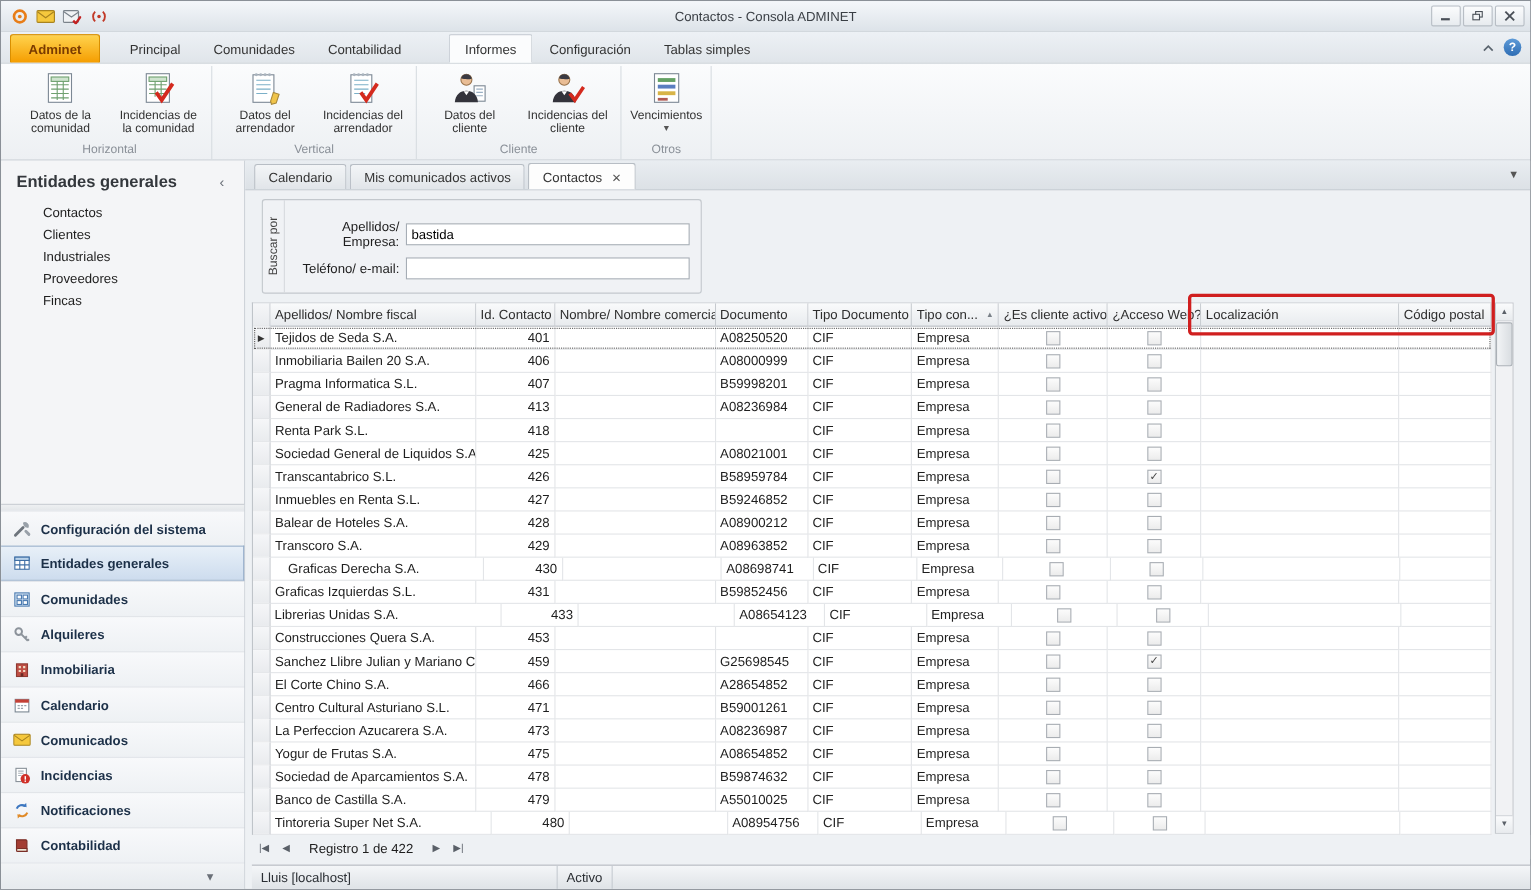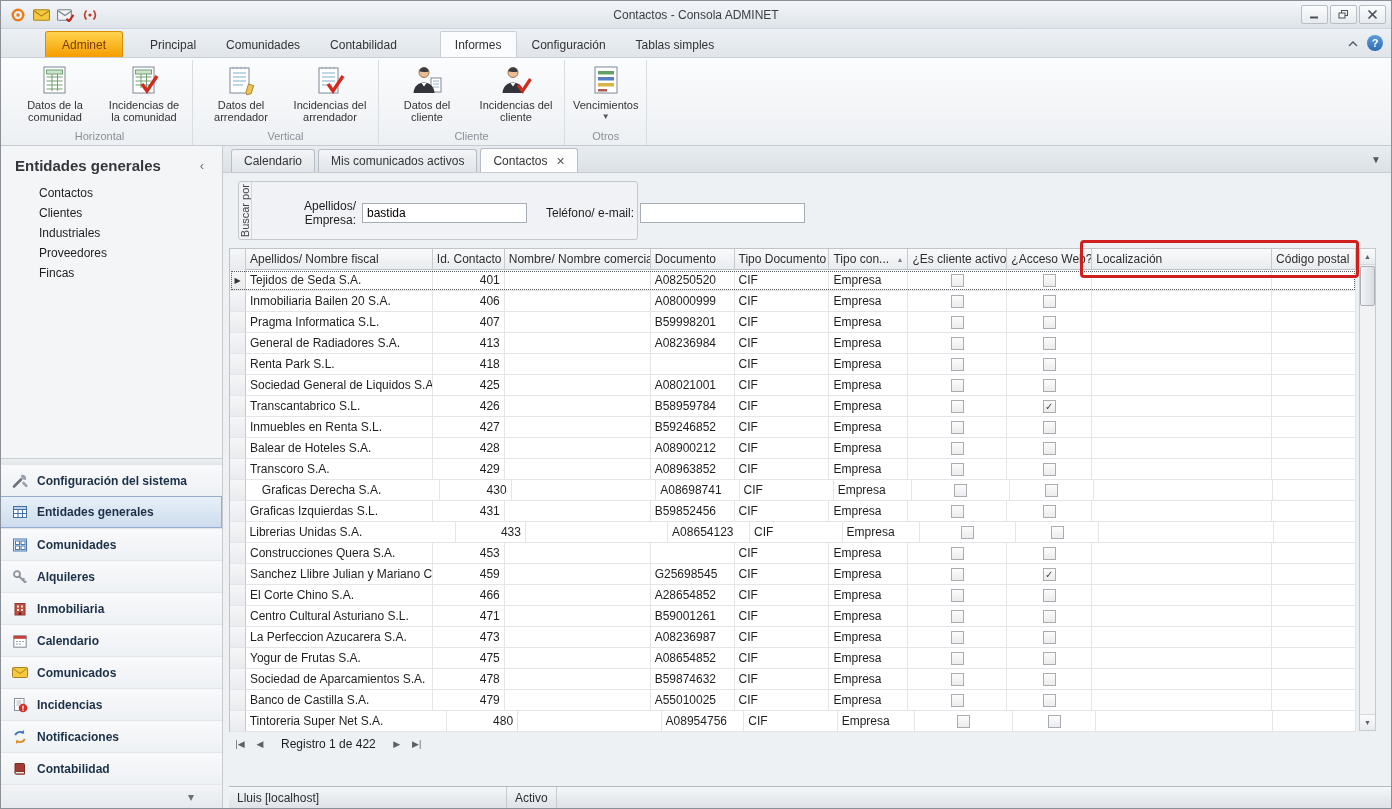--- a/index.html
+++ b/index.html
@@ -9,21 +9,21 @@
   
   .titlebar{height:28px;flex:none;background:linear-gradient(#f4f7fa,#dde3e9);display:flex;align-items:center;border-bottom:1px solid #cfd5db;position:relative;}
   .qat{display:flex;align-items:center;gap:5px;padding-left:7px;z-index:1;}
   .qat-icon{width:19px;height:19px;display:flex;align-items:center;justify-content:center;}
   .title{position:absolute;left:0;right:0;text-align:center;color:#3a3f45;}
   .win-buttons{margin-left:auto;display:flex;gap:2px;padding-right:5px;z-index:1;}
   .win-btn{width:27px;height:19px;display:flex;align-items:center;justify-content:center;border:1px solid #b8bec5;border-radius:2px;background:linear-gradient(#fbfcfd,#e7ebef);}
 
   
   .ribbon-strip{height:29px;flex:none;background:linear-gradient(#edf1f5,#e0e5ea);display:flex;align-items:flex-end;padding:0 8px;border-bottom:1px solid #c9cfd5;}
-  .app-tab{background:linear-gradient(#ffd34e,#f59d00);color:#7a3b00;font-weight:normal;padding:6px 16px 5px;border-radius:3px 3px 0 0;border:1px solid #d98f00;border-bottom:none;margin-right:12px;margin-left:36px;}
+  .app-tab{background:linear-gradient(#ffd34e,#f59d00);color:#7a3b00;font-weight:bold;padding:6px 16px 5px;border-radius:3px 3px 0 0;border:1px solid #d98f00;border-bottom:none;margin-right:12px;}
   .rtabs{display:flex;align-items:flex-end;}
   .rtab{padding:6px 14px 5px;color:#333;border:1px solid transparent;border-bottom:none;border-radius:2px 2px 0 0;}
   .rtab.active{background:#fbfcfd;border-color:#c9cfd5;margin-left:28px;}
   .ribbon-right{margin-left:auto;display:flex;align-items:center;gap:9px;padding-bottom:6px;color:#5a646e;}
   .help-btn{width:16px;height:16px;border-radius:50%;background:linear-gradient(#5e9bd8,#2e6db4);color:#fff;font-weight:bold;font-size:11px;display:flex;align-items:center;justify-content:center;}
 
   
   .ribbon{height:88px;flex:none;background:linear-gradient(#fbfcfd,#edf0f3);border-bottom:1px solid #c5cbd1;display:flex;align-items:stretch;padding:2px 4px 0 6px;}
   .rgroup{display:flex;flex-direction:column;border-right:1px solid #d8dde2;padding:1px 5px 0 5px;}
   .rgroup-row{display:flex;flex:1;align-items:flex-start;gap:3px;}
@@ -56,21 +56,21 @@
   .dtab.active{background:#fdfdfd;height:24px;}
   .dtab-close{margin-left:9px;color:#555;font-size:14px;line-height:1;}
   .tab-dropdown{margin-left:auto;color:#555;padding-bottom:7px;font-size:10px;}
   .panel{flex:1;position:relative;padding:8px 0 0 6px;display:flex;flex-direction:column;min-height:0;}
 
   
   .search-row{display:flex;align-items:flex-start;margin-bottom:8px;flex:none;}
   .search-group{width:400px;display:flex;border:1px solid #c3c8cd;border-radius:3px;background:#f0f2f5;margin-left:9px;}
   .search-group-label{width:20px;display:flex;align-items:center;justify-content:center;border-right:1px solid #d6dade;color:#444;font-size:11px;}
   .vertical-text{writing-mode:vertical-rl;transform:rotate(180deg);}
-  .search-fields{flex:1;display:flex;flex-direction:row;gap:7px;padding:17px 10px 12px 4px;}
+  .search-fields{flex:1;display:flex;flex-direction:column;gap:7px;padding:17px 10px 12px 4px;}
   .field-row{display:flex;align-items:center;}
   .field-label{width:106px;text-align:right;padding-right:6px;color:#1e1e1e;}
   .field-input{flex:1;height:20px;border:1px solid #a6adb5;background:#fff;padding:1px 4px;font:inherit;}
   .search-actions{display:flex;flex-direction:column;margin-left:18px;}
   .action-btn{width:120px;height:25px;border:1px solid #aeb5bc;border-radius:3px;background:linear-gradient(#fefefe,#e9ecef);font:inherit;display:flex;align-items:center;justify-content:center;gap:6px;margin-bottom:7px;color:#1e1e1e;}
   .filter-check{display:flex;align-items:center;gap:5px;margin-top:3px;}
   .checkbox{width:13px;height:13px;border:1px solid #8a9199;background:#fff;display:flex;align-items:center;justify-content:center;font-size:11px;color:#333;flex:none;}
   .checkbox.checked::after{content:"✓";}
 
   

